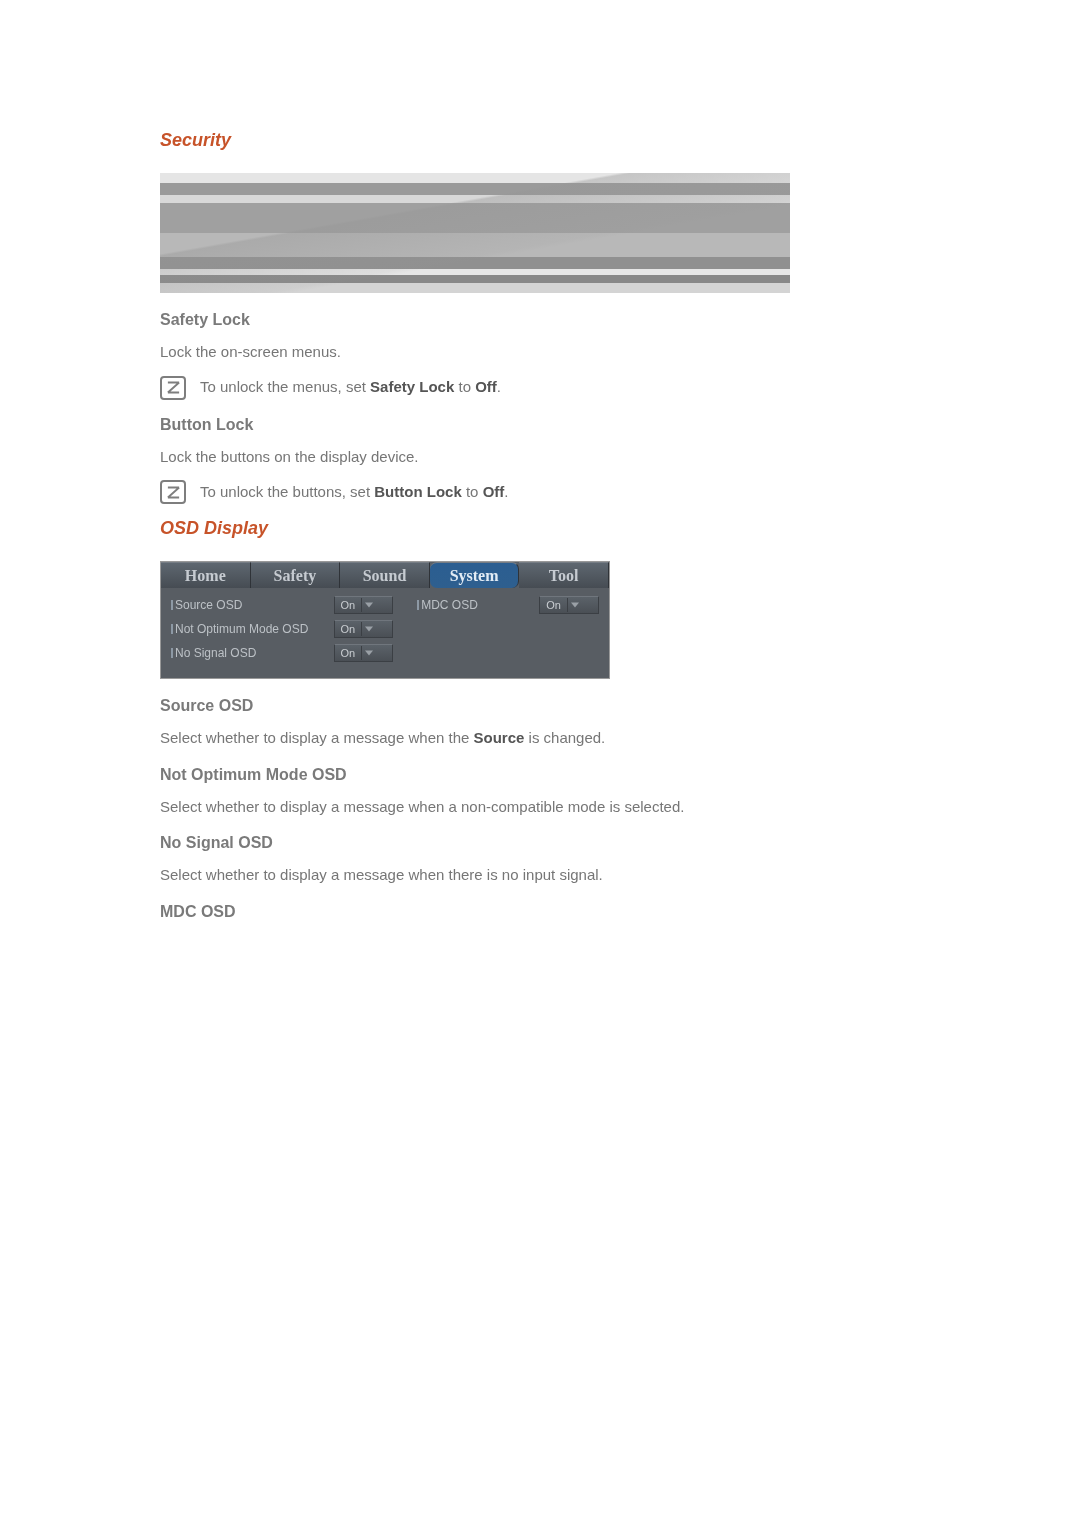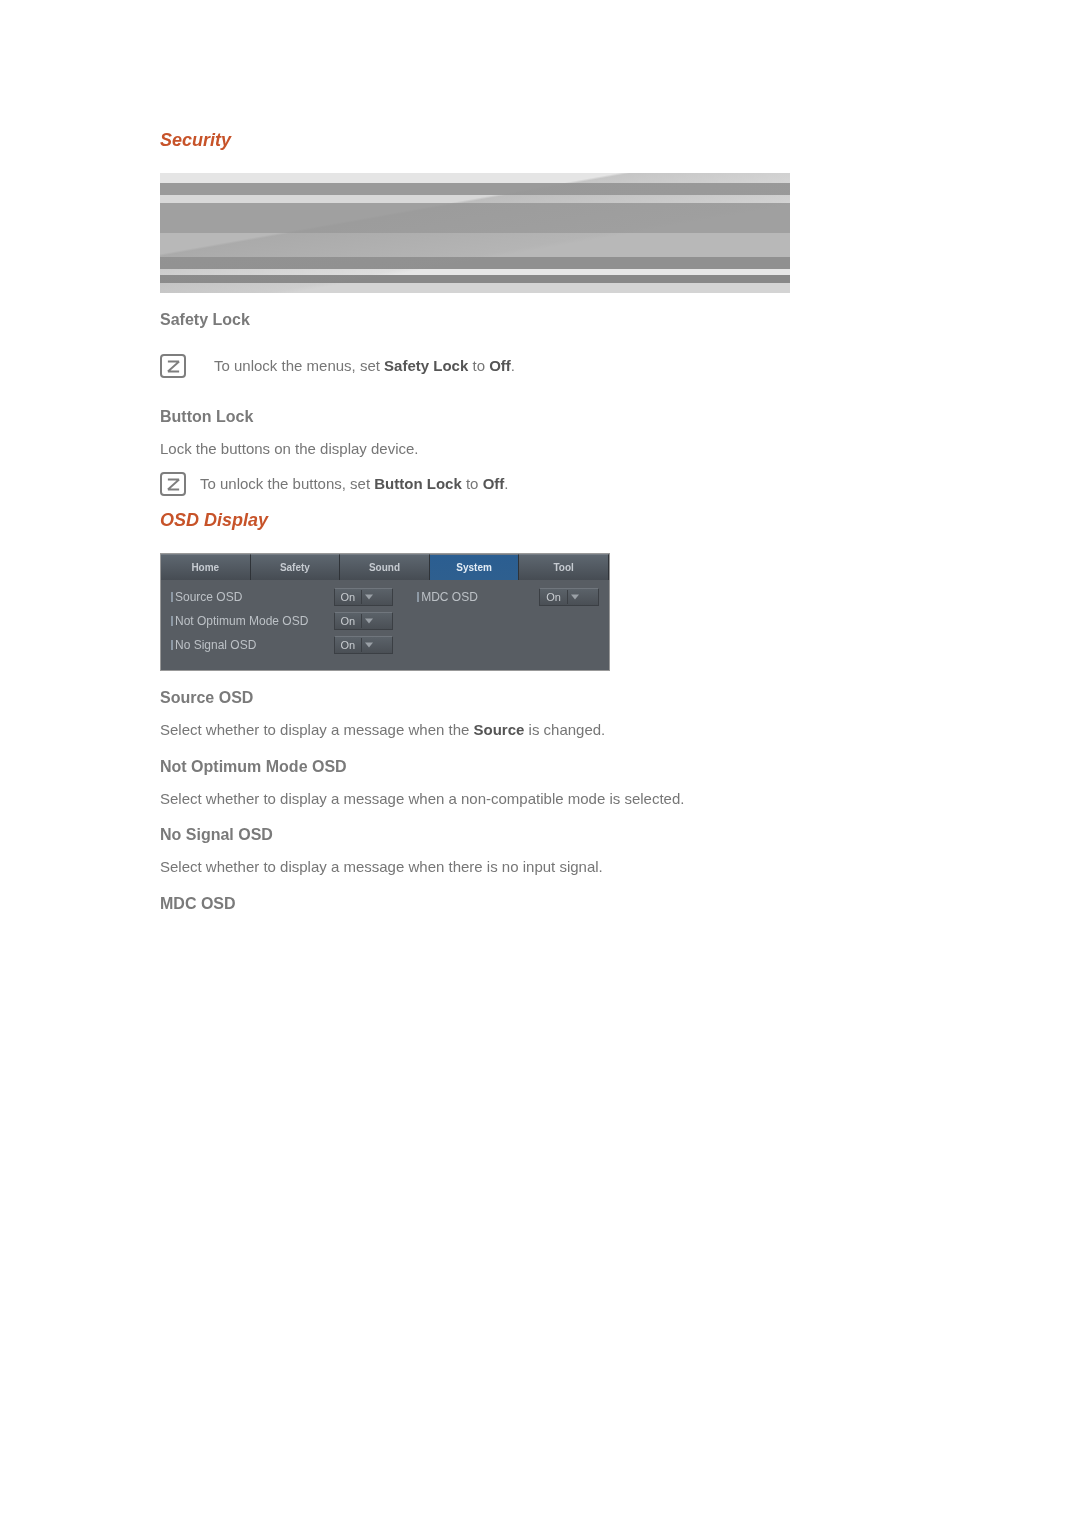--- a/index.html
+++ b/index.html
@@ -99,25 +99,27 @@
   .osd-tab {
     flex: 1;
     display: flex;
     align-items: center;
     justify-content: center;
     background: linear-gradient(#5e6770, #464c53);
     border-right: 1px solid #2f3338;
     border-top: 1px solid #767d85;
     color: #c6cbd1;
     font-weight: bold;
-    font-size: 10px;
+    font-size: 16px;
+    font-family: Liberation Serif, serif;
   }
   .osd-tab.active {
     background: linear-gradient(#2b5e91, #2e5f8f);
     color: #e3ecf5;
+    border-radius: 7px;
   }
   .osd-body {
     background: #585d63;
     padding: 8px 10px 10px 10px;
     display: flex;
     gap: 24px;
   }
   .osd-col-left { flex: 1.1; }
   .osd-col-right { flex: 0.9; }
   .osd-row {
@@ -165,28 +167,29 @@
 </head>
 <body>
 
 <div class="page">
 
   <h2 class="section-title">Security</h2>
 
   <div class="placeholder"></div>
 
   <h3 class="sub-title">Safety Lock</h3>
+  <p class="body-text">Lock the on-screen menus.</p>
 
   <div class="note-row">
     <span class="note-icon">
       <svg viewBox="0 0 24 24" fill="none" stroke="#7e7e7e" stroke-width="3">
           <path d="M3 4 L21 4 M21 4 L3 20 M3 20 L21 20"></path>
         </svg>
     </span>
-    <p class="body-text" style="margin:14px">
+    <p class="body-text" style="margin:0">
       <span>To unlock the menus, set </span><span class="bold">Safety Lock</span><span> to </span><span class="bold">Off</span><span>.</span>
     </p>
   </div>
 
   <h3 class="sub-title">Button Lock</h3>
   <p class="body-text">Lock the buttons on the display device.</p>
 
   <div class="note-row">
     <span class="note-icon">
       <svg viewBox="0 0 24 24" fill="none" stroke="#7e7e7e" stroke-width="3">

